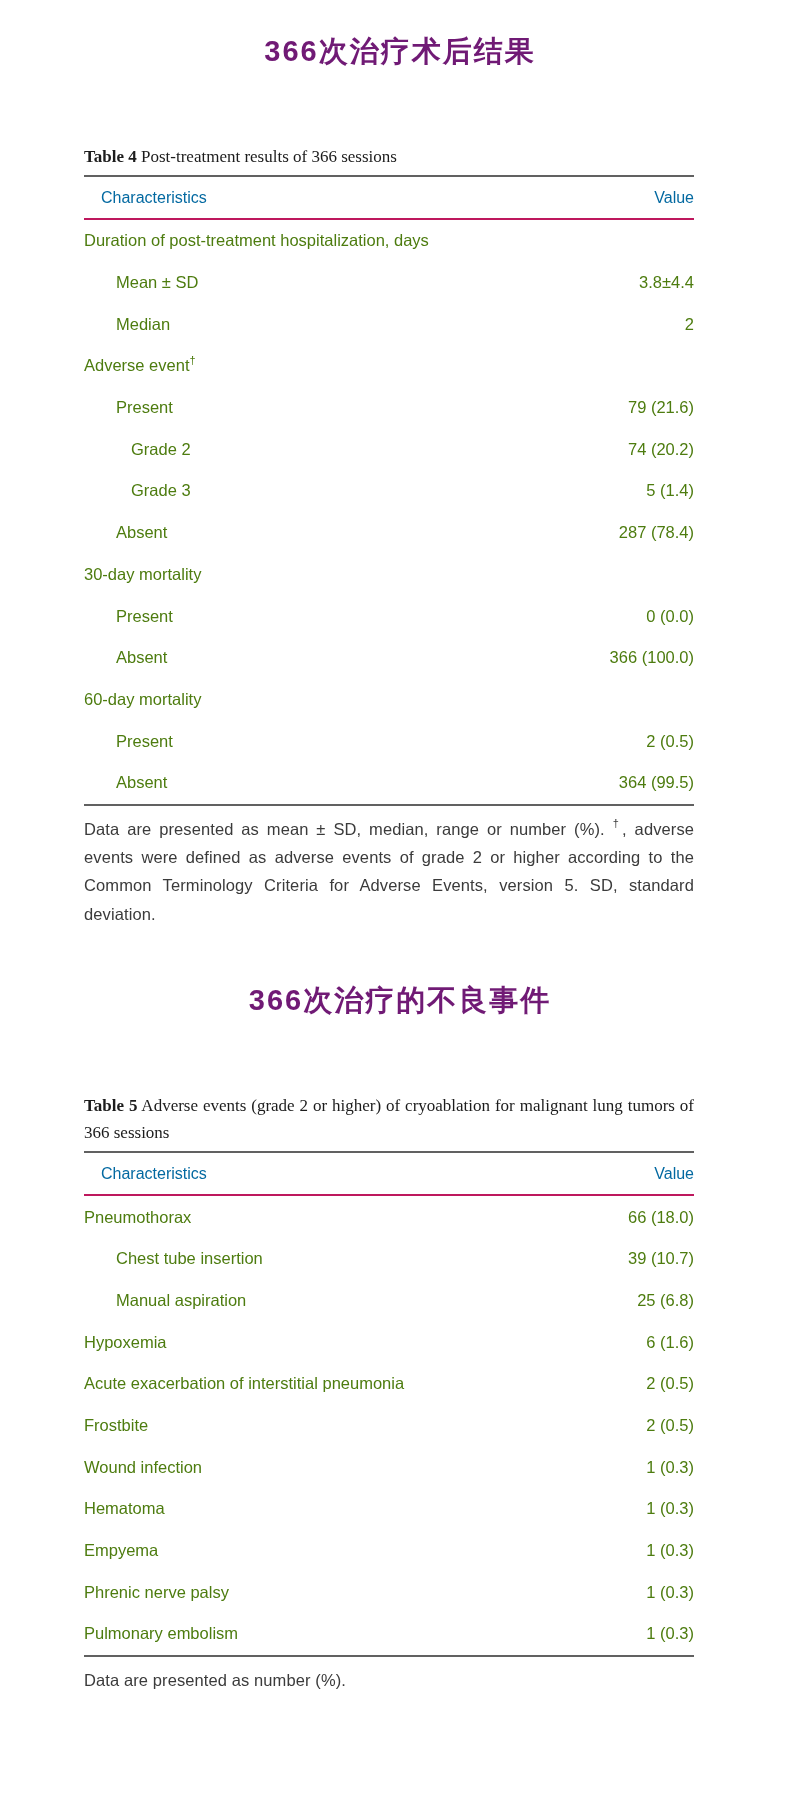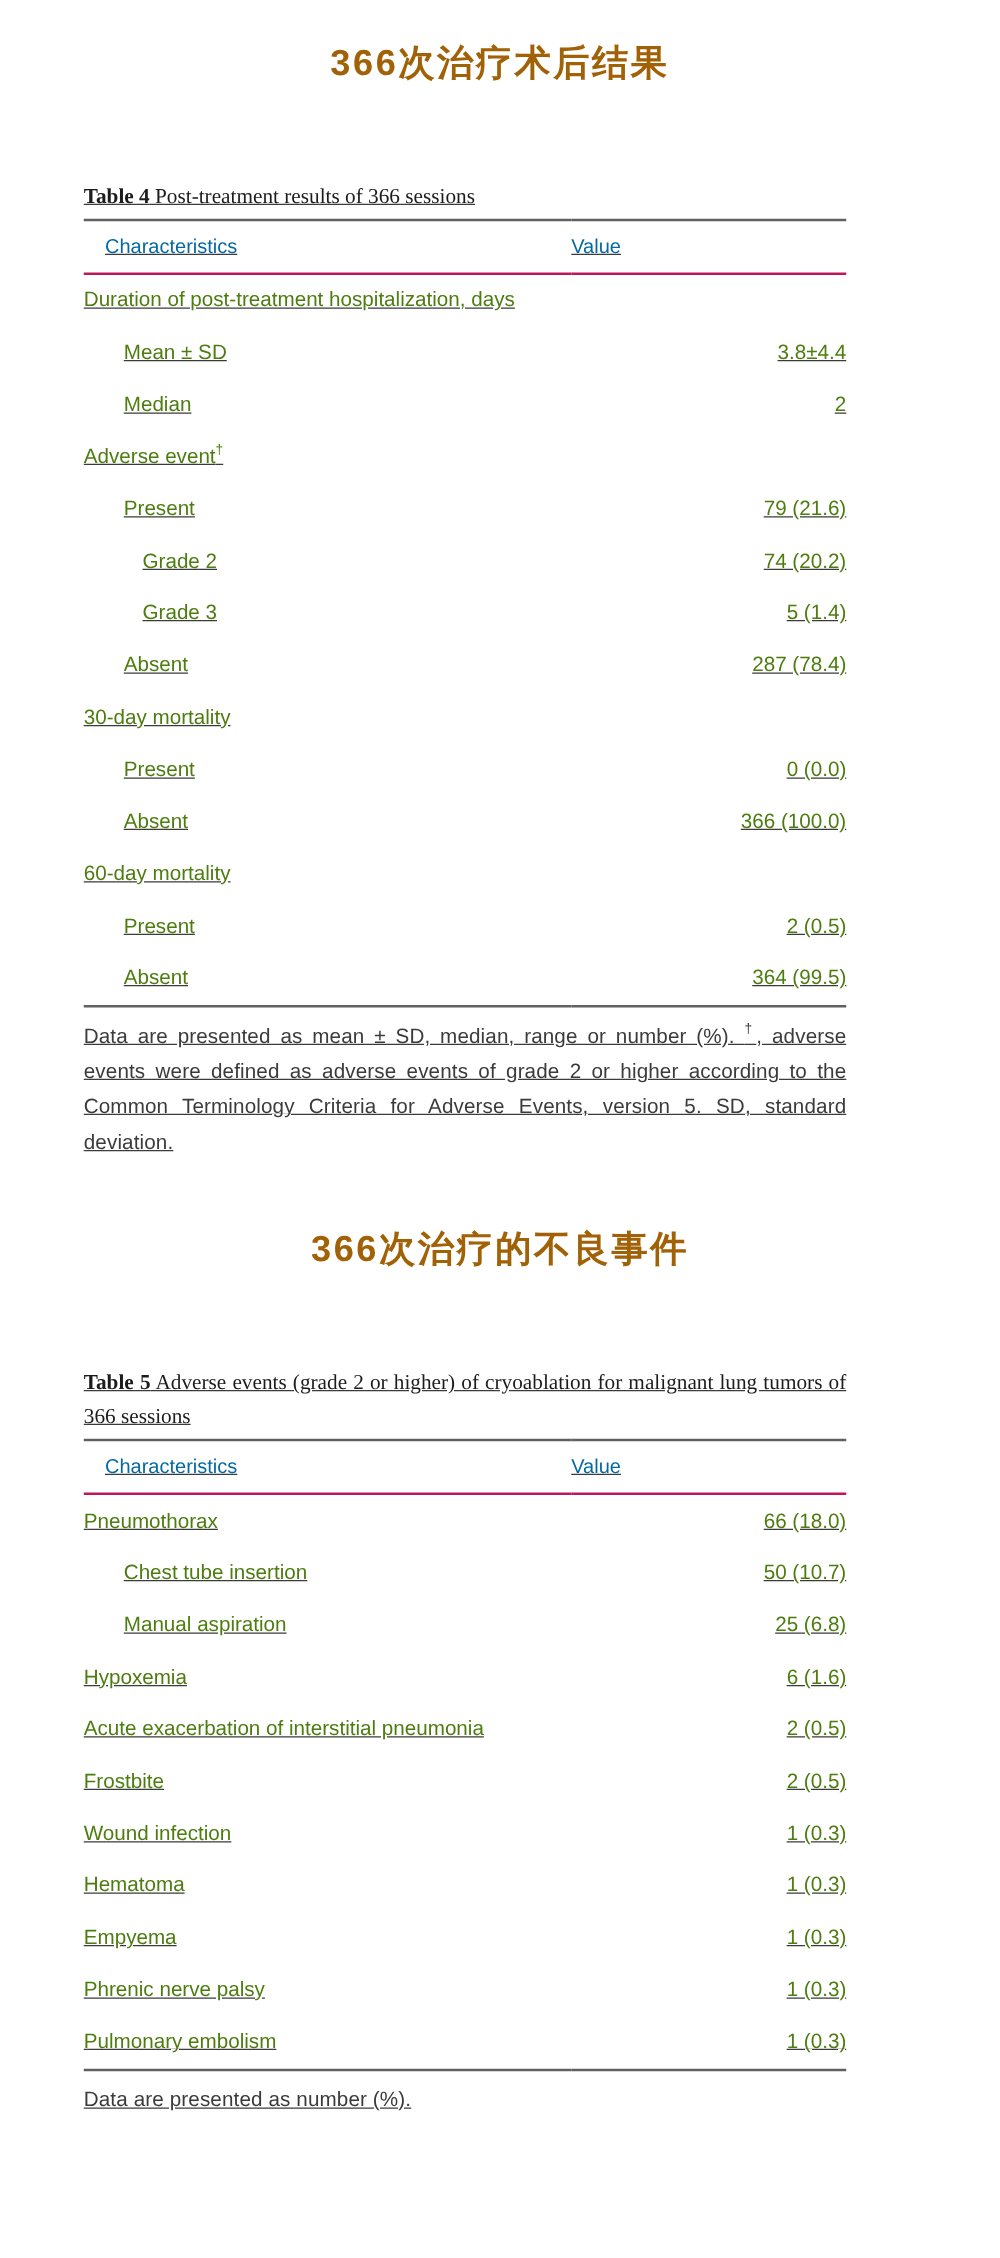--- a/index.html
+++ b/index.html
@@ -15,28 +15,27 @@
     font-family: "Liberation Sans", sans-serif;
     color: #3b3b3b;
   }
   .section-heading {
     margin: 3px 0 0 0;
     font-size: 29px;
     line-height: 36px;
     font-weight: bold;
     letter-spacing: 2px;
     text-align: center;
-    color: #a16207;
+    color: #701a75;
     font-family: "Liberation Sans", sans-serif;
   }
   .section-heading.second { margin-top: 54px; }
   .table-block {
     width: 610px;
-    margin: 74px 0 0 67px;
-    text-decoration: underline;
+    margin: 74px 0 0 84px;
   }
   .tbl-title {
     margin: 0 0 5px 0;
     font-family: "Liberation Serif", serif;
     font-size: 17px;
     line-height: 27px;
     color: #1c1c1c;
     text-align: justify;
   }
   .tbl-title .t-prefix { font-weight: bold; }
@@ -53,21 +52,21 @@
     height: 41px;
     font-size: 16px;
     font-weight: normal;
     color: #0369a1;
     border-bottom: 2px solid #be185d;
     white-space: nowrap;
     vertical-align: middle;
     padding: 0;
   }
   table.data-table th.h-label { text-align: left; padding-left: 17px; }
-  table.data-table th.h-value { text-align: left; }
+  table.data-table th.h-value { text-align: right; }
   table.data-table td {
     height: 41.7px;
     font-size: 16.5px;
     color: #4d7c0f;
     white-space: nowrap;
     vertical-align: middle;
     padding: 0;
     overflow: visible;
   }
   td.c-label { text-align: left; padding-left: 17px; }
@@ -185,21 +184,21 @@
           <th class="h-value">Value</th>
         </tr>
       </thead>
       <tbody>
           <tr>
             <td class="c-label indent-0">Pneumothorax</td>
             <td class="c-value">66 (18.0)</td>
           </tr>
           <tr>
             <td class="c-label indent-1">Chest tube insertion</td>
-            <td class="c-value">50 (10.7)</td>
+            <td class="c-value">39 (10.7)</td>
           </tr>
           <tr>
             <td class="c-label indent-1">Manual aspiration</td>
             <td class="c-value">25 (6.8)</td>
           </tr>
           <tr>
             <td class="c-label indent-0">Hypoxemia</td>
             <td class="c-value">6 (1.6)</td>
           </tr>
           <tr>

